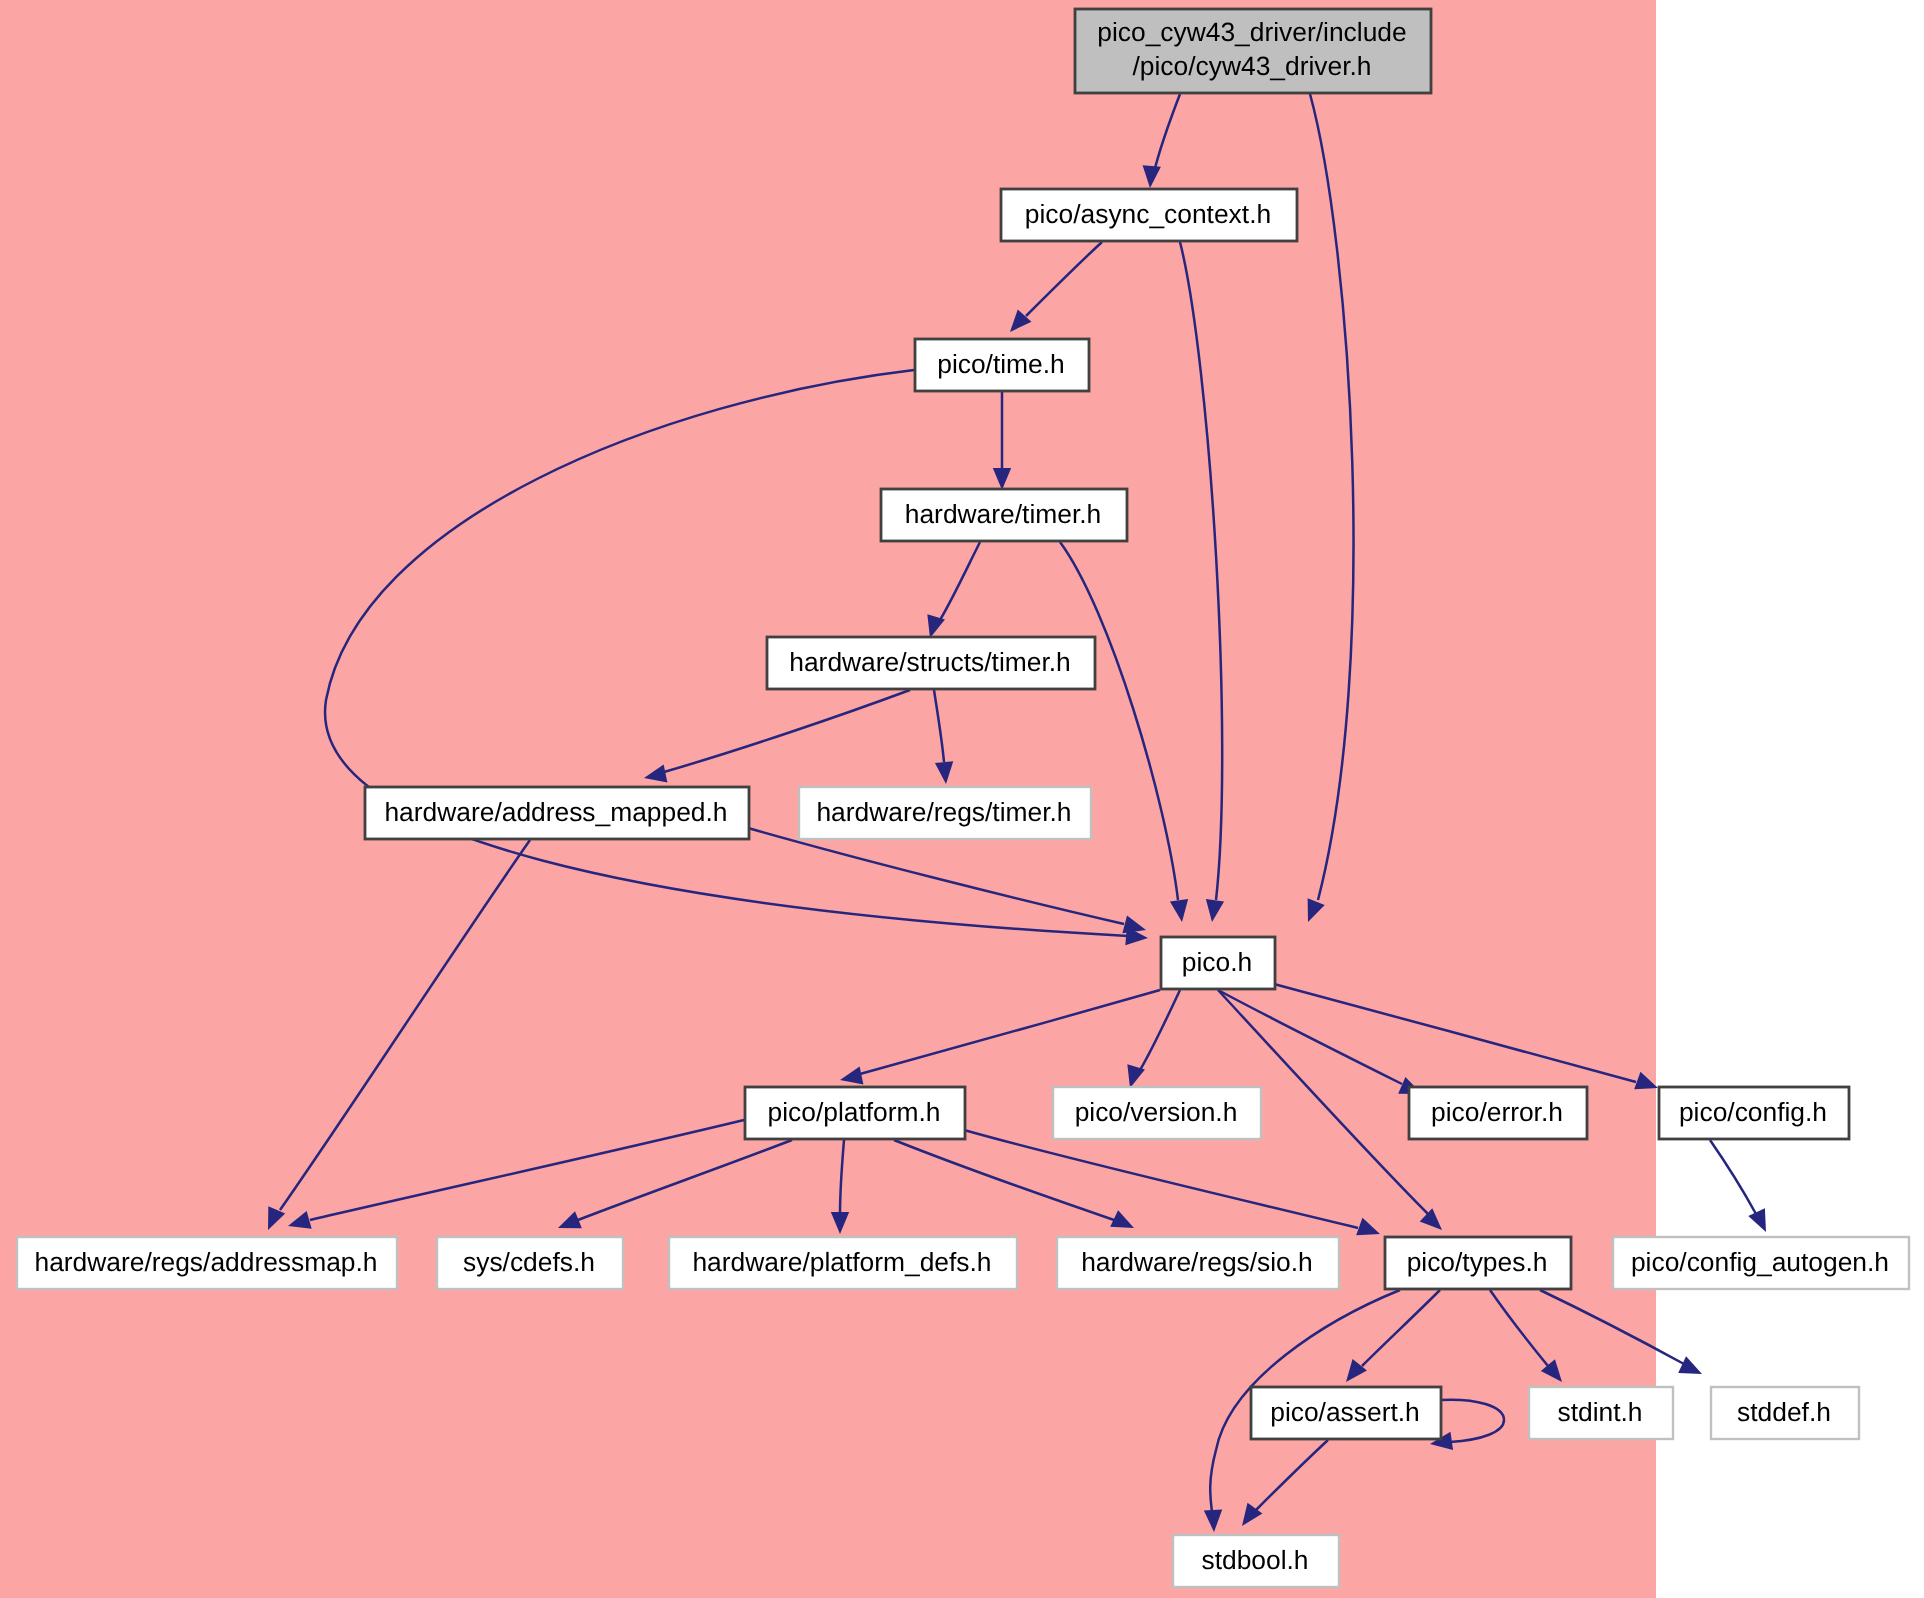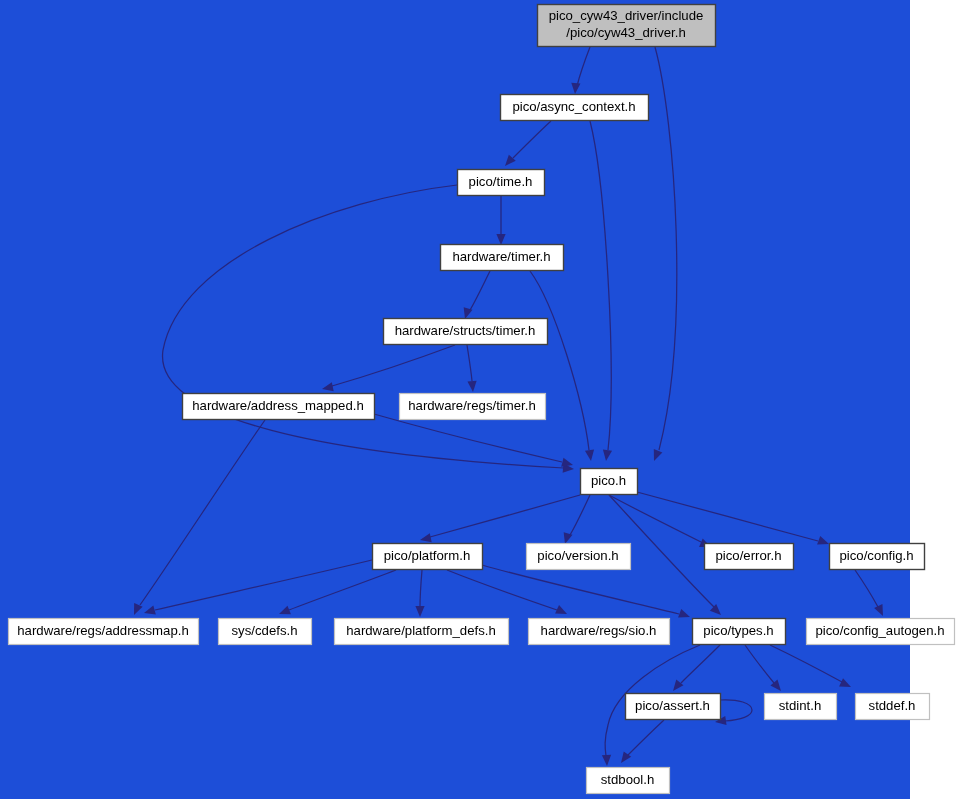--- a/index.html
+++ b/index.html
@@ -2,23 +2,23 @@
 <html><head>
 <meta charset="utf-8">
 <style>
   html, body {
     margin: 0;
     padding: 0;
     background: #ffffff;
   }
   #graph-root {
     position: relative;
-    width: 910px;
+    width: 828px;
     height: 799px;
-    background: #1d4ed8;
+    background: #fca5a5;
     font-family: "Liberation Sans", sans-serif;
   }
   svg#dep-graph {
     display: block;
     width: 962px;
     height: 799px;
   }
   .node-box {
     fill: #ffffff;
     stroke: #404040;

